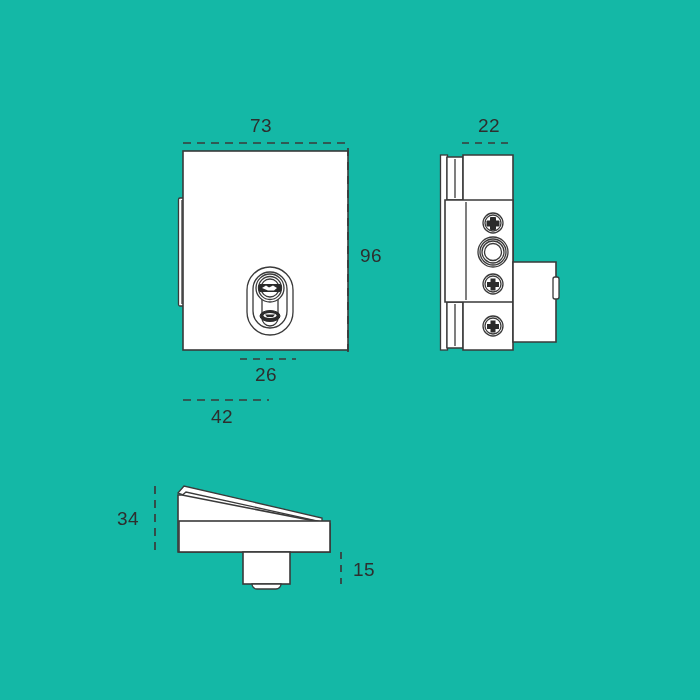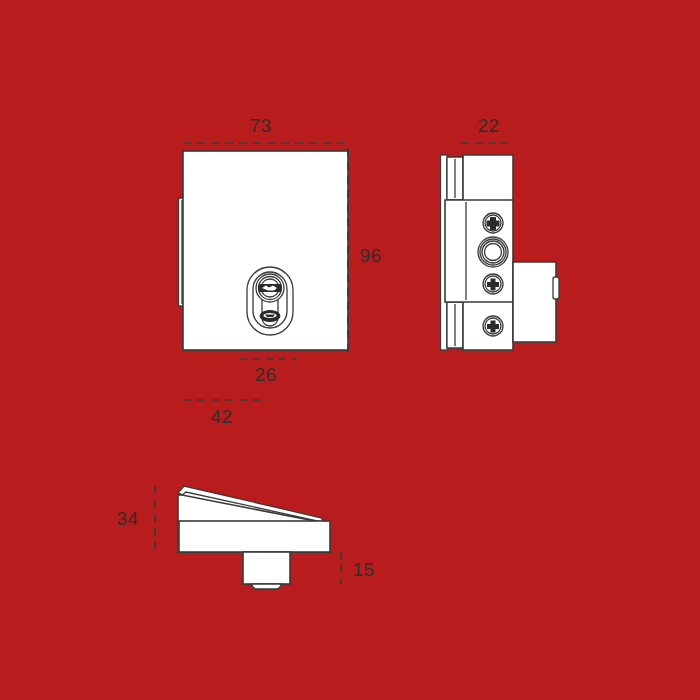--- a/index.html
+++ b/index.html
@@ -10,21 +10,21 @@
   body {
     width: 700px;
     height: 700px;
     font-family: "Liberation Sans", sans-serif;
     overflow: hidden;
   }
   #drawing-root {
     position: relative;
     width: 700px;
     height: 700px;
-    background: #b91c1c;
+    background: #14b8a6;
     text-decoration: underline;
   }
   svg.cad {
     display: block;
     width: 700px;
     height: 700px;
   }
   .dim-text {
     font-family: "Liberation Sans", sans-serif;
     font-size: 19px;

